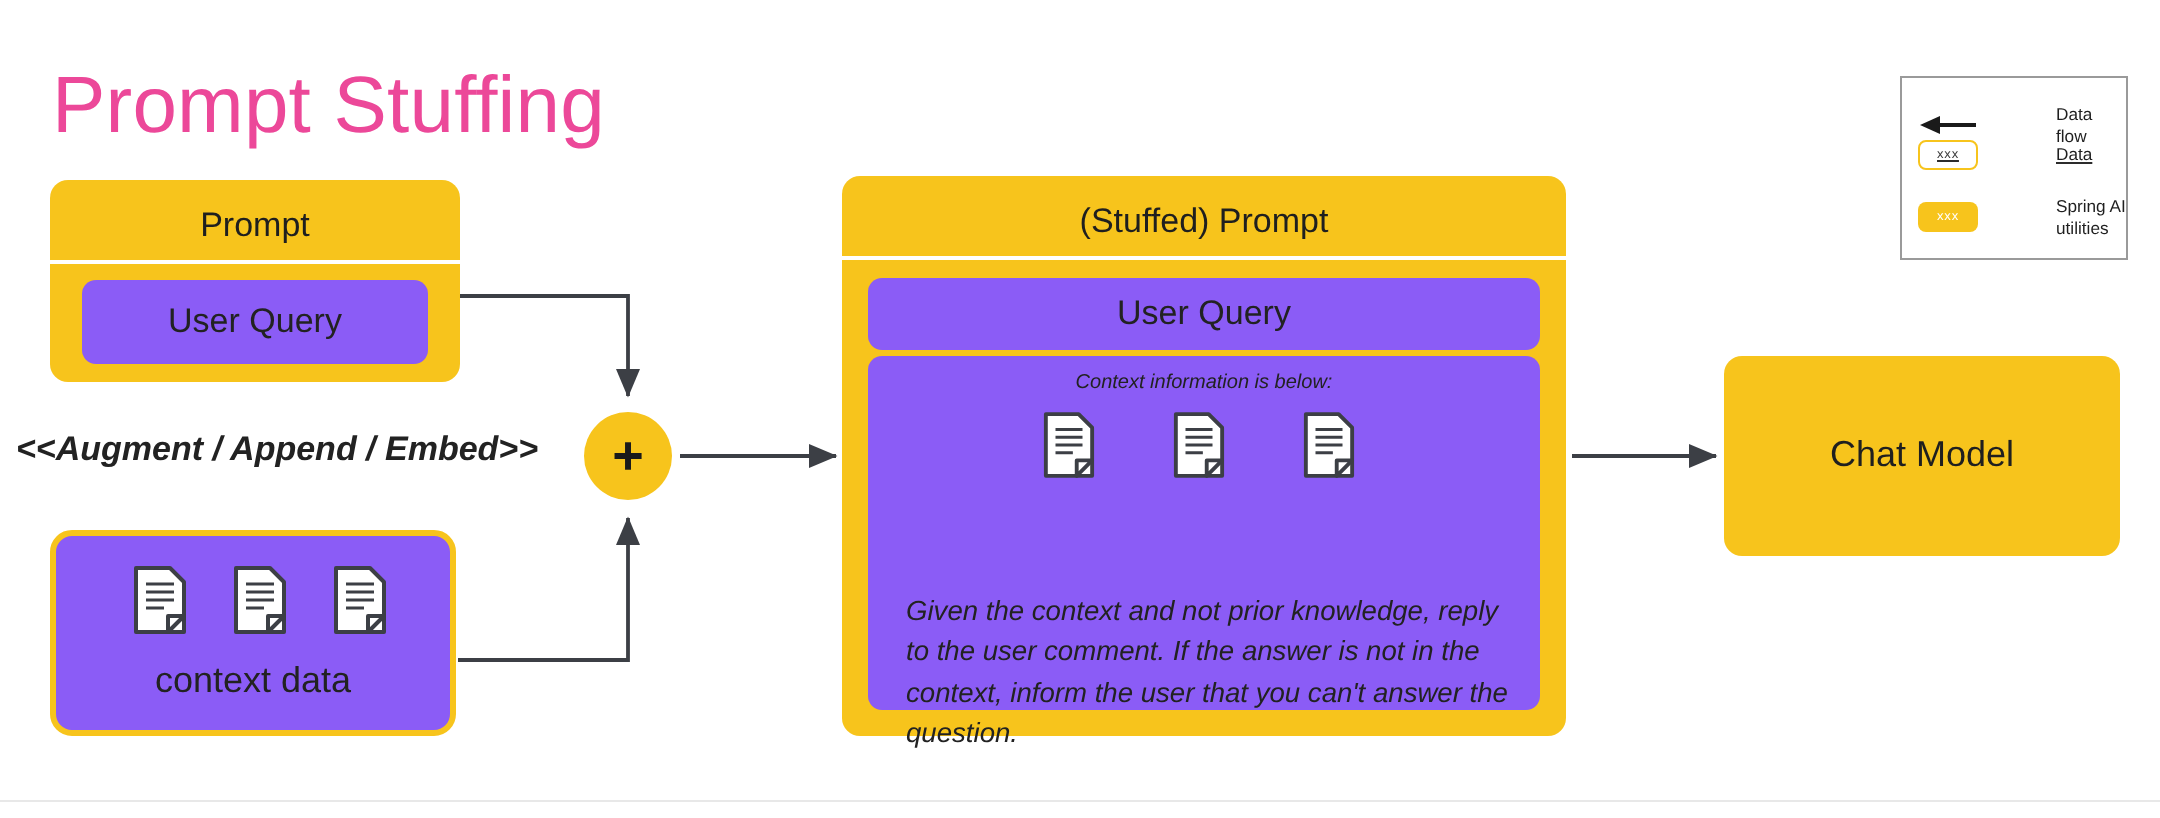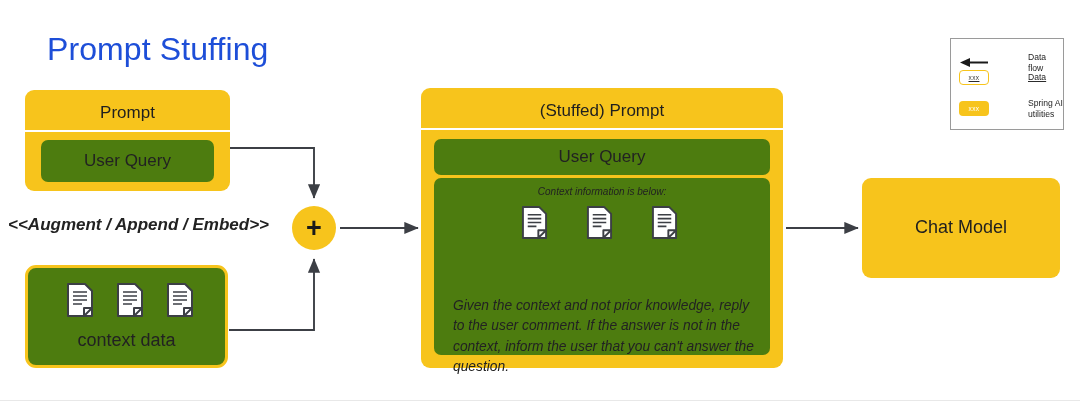--- a/index.html
+++ b/index.html
@@ -17,26 +17,25 @@
     height: 409px;
     background: #ffffff;
     overflow: hidden;
   }
 
   
   .page-title {
     position: absolute;
     left: 26px;
     top: 31px;
-    font-size: 32px;
+    font-size: 40px;
     font-weight: 400;
-    color: #1d4ed8;
+    color: #ec4899;
     letter-spacing: 0.1px;
     white-space: nowrap;
-    margin-left: 21px;
   }
 
   
   .util-box {
     position: absolute;
     background: #F7C41C;
     border-radius: 9px;
     box-sizing: border-box;
   }
   .util-header {
@@ -50,21 +49,21 @@
   }
   .header-rule {
     position: absolute;
     height: 2px;
     background: #ffffff;
   }
 
   
   .data-box {
     position: absolute;
-    background: #4d7c0f;
+    background: #8b5cf6;
     border-radius: 7px;
     box-sizing: border-box;
   }
   .data-box.outlined {
     border: 3px solid #F7C41C;
     border-radius: 11px;
   }
   .data-label {
     position: absolute;
     left: 0;

